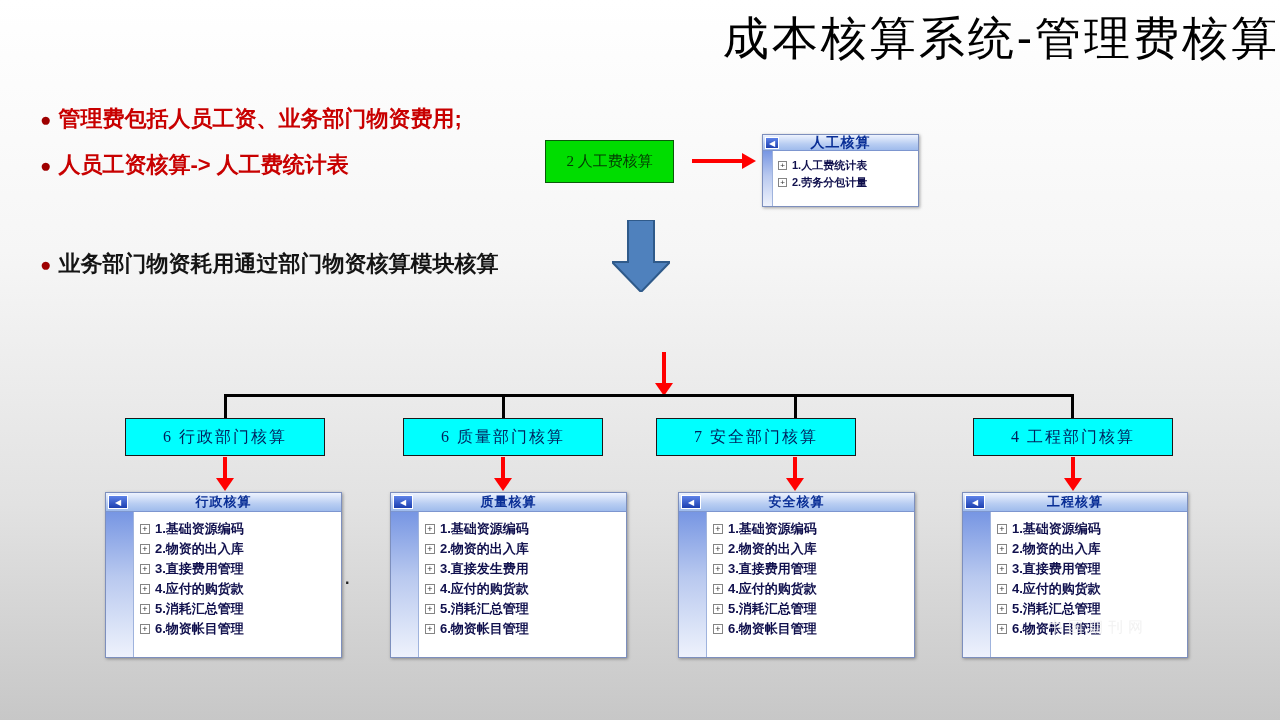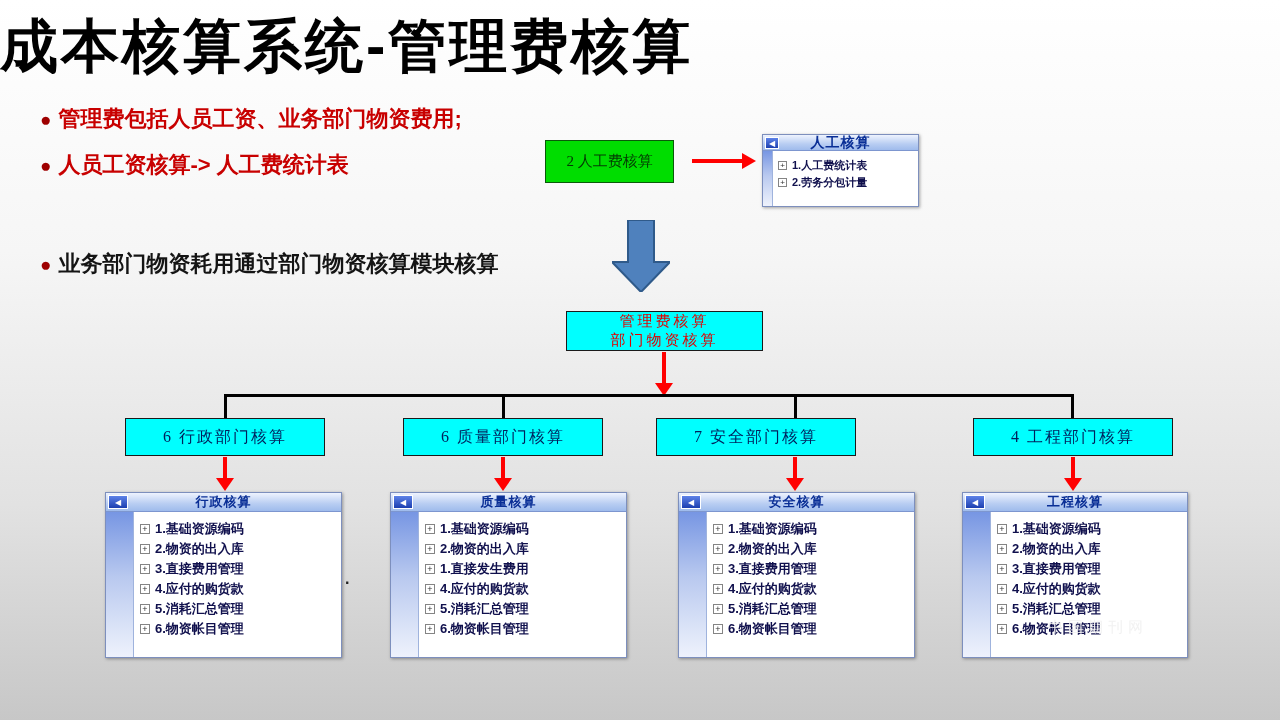--- a/index.html
+++ b/index.html
@@ -1,22 +1,22 @@
 <!DOCTYPE html>
 <html><head>
 <meta charset="utf-8">
 <style>
   * { margin:0; padding:0; box-sizing:border-box; }
   html,body { width:1280px; height:720px; }
   body { font-family:"Liberation Sans", sans-serif; }
   .slide { position:relative; width:1280px; height:720px; overflow:hidden;
     background:linear-gradient(180deg,#ffffff 0%,#f6f6f6 35%,#e2e2e2 70%,#c7c7c7 100%); }
 
-  .title { position:absolute; top:8px; left:0; width:100%; text-align:left;
-    font-size:58px; font-weight:700; color:#000; letter-spacing:3px; }
+  .title { position:absolute; top:8px; left:0; width:100%; text-align:right;
+    font-size:46px; font-weight:400; color:#000; letter-spacing:3px; }
 
   .bullet { position:absolute; display:flex; align-items:center; gap:7px;
     font-size:22px; font-weight:600; white-space:nowrap; }
   .bullet .marker { color:#9e0000; font-size:19px; line-height:1; }
   .red-text { color:#c80000; }
   .dark-text { color:#141414; }
 
   .flow-box { position:absolute; display:flex; flex-direction:column; align-items:center;
     justify-content:center; font-family:"Liberation Serif", serif; text-align:center; }
   .green-box { left:545px; top:140px; width:129px; height:43px; background:#00dd00;
@@ -117,24 +117,20 @@
           <span class="item-text">2.劳务分包计量</span>
         </div>
       </div>
     </div>
   </div>
 
   <svg class="block-arrow" width="58" height="72">
     <polygon points="16,0 42,0 42,42 58,42 29,72 0,42 16,42" fill="#4f81bd" stroke="#2f5a8a" stroke-width="2"></polygon>
   </svg>
 
-  <div class="flow-box root-box">
-    <span>管理费核算</span>
-    <span>部门物资核算</span>
-  </div>
 
   <div class="v-arrow" style="left:655px; top:352px; height:44px;">
     <div class="shaft" style="height:31px;"></div>
     <div class="head"></div>
   </div>
 
   <div class="connector" style="left:225px; top:394px; width:849px; height:3px;"></div>
   <div class="connector" style="left:224px; top:394px; width:3px; height:24px;"></div>
   <div class="connector" style="left:502px; top:394px; width:3px; height:24px;"></div>
   <div class="connector" style="left:794px; top:394px; width:3px; height:24px;"></div>
@@ -209,21 +205,21 @@
         <div class="tree-item">
             <span class="plus-box">+</span>
             <span class="item-text">1.基础资源编码</span>
           </div>
         <div class="tree-item">
             <span class="plus-box">+</span>
             <span class="item-text">2.物资的出入库</span>
           </div>
         <div class="tree-item">
             <span class="plus-box">+</span>
-            <span class="item-text">1.直接发生费用</span>
+            <span class="item-text">3.直接发生费用</span>
           </div>
         <div class="tree-item">
             <span class="plus-box">+</span>
             <span class="item-text">4.应付的购货款</span>
           </div>
         <div class="tree-item">
             <span class="plus-box">+</span>
             <span class="item-text">5.消耗汇总管理</span>
           </div>
         <div class="tree-item">

